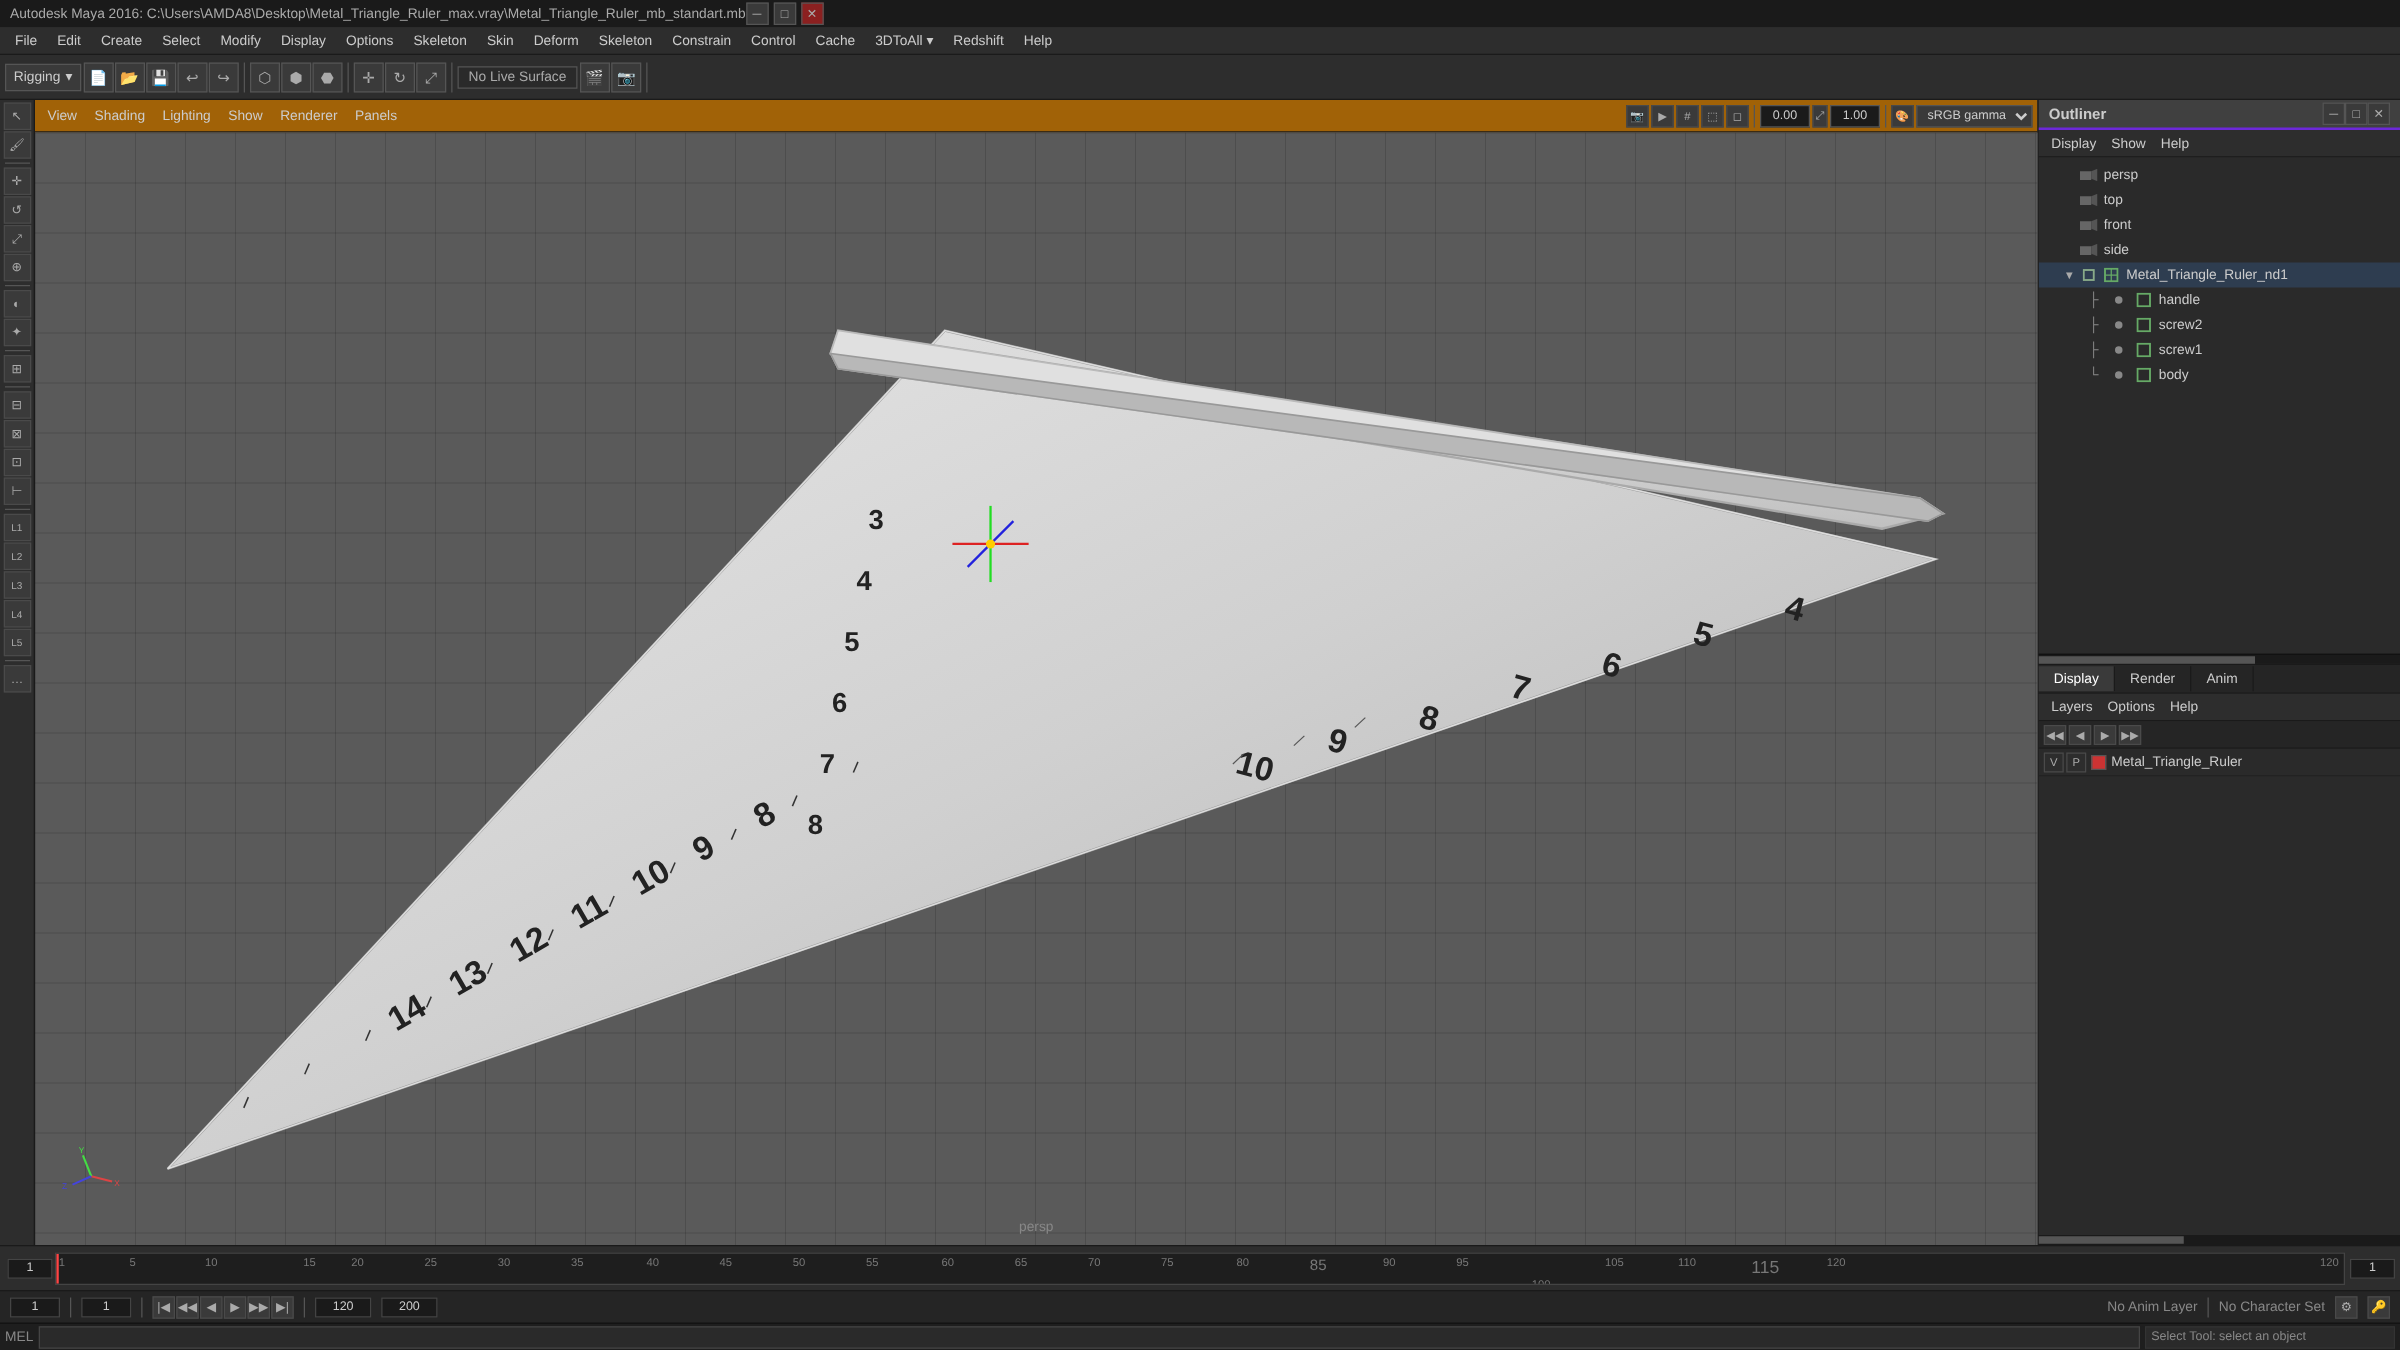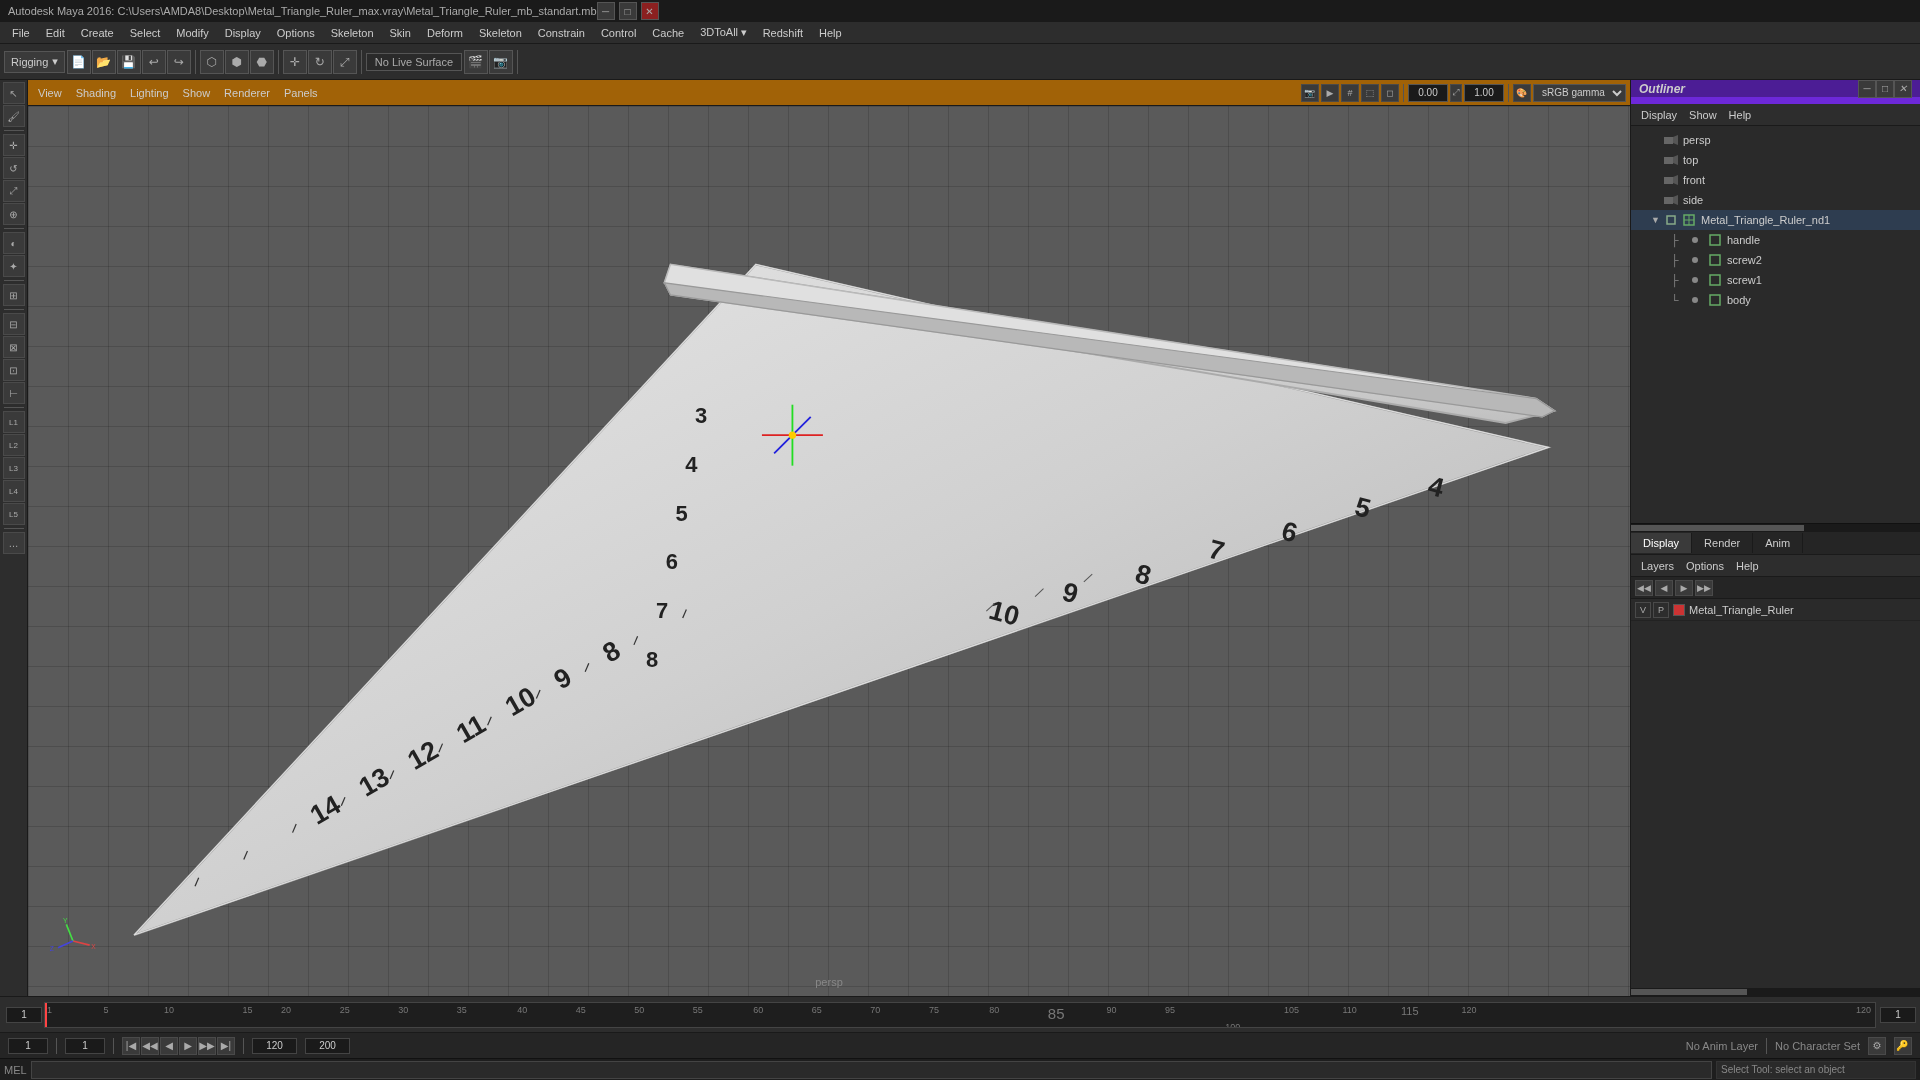--- a/index.html
+++ b/index.html
@@ -213,28 +213,27 @@
       width: 290px;
       background: #2d2d2d;
       border-left: 1px solid #1a1a1a;
       display: flex;
       flex-direction: column;
     }
 
     
     #outliner-header {
       height: 24px;
-      background: #4c1d95;
+      background: #404040;
       display: flex;
       align-items: center;
       padding: 0 8px;
       font-size: 12px;
       color: #ccc;
-      border-bottom: 7px solid #6d28d9;
-      font-style: italic;
+      border-bottom: 2px solid #6d28d9;
     }
     #outliner-title { flex: 1; font-weight: bold; }
     .outliner-ctrl-btn {
       width: 18px; height: 18px;
       background: #3a3a3a;
       border: 1px solid #555;
       color: #aaa;
       font-size: 10px;
       display: flex; align-items: center; justify-content: center;
       cursor: pointer;
@@ -913,27 +912,27 @@
         <span style="position:absolute; left:22.5%; top:2px; font-size:9px; color:#777;">35</span>
         <span style="position:absolute; left:25.8%; top:2px; font-size:9px; color:#777;">40</span>
         <span style="position:absolute; left:29%; top:2px; font-size:9px; color:#777;">45</span>
         <span style="position:absolute; left:32.2%; top:2px; font-size:9px; color:#777;">50</span>
         <span style="position:absolute; left:35.4%; top:2px; font-size:9px; color:#777;">55</span>
         <span style="position:absolute; left:38.7%; top:2px; font-size:9px; color:#777;text-align:right;">60</span>
         <span style="position:absolute; left:41.9%; top:2px; font-size:9px; color:#777;">65</span>
         <span style="position:absolute; left:45.1%; top:2px; font-size:9px; color:#777;">70</span>
         <span style="position:absolute; left:48.3%; top:2px; font-size:9px; color:#777;">75</span>
         <span style="position:absolute; left:51.6%; top:2px; font-size:9px; color:#777;">80</span>
-        <span style="position:absolute; left:54.8%; top:2px; font-size:15px; color:#777;">85</span>
+        <span style="position:absolute; left:54.8%; top:2px; font-size:12px; color:#777;">85</span>
         <span style="position:absolute; left:58%; top:2px; font-size:9px; color:#777;">90</span>
         <span style="position:absolute; left:61.2%; top:2px; font-size:9px; color:#777;">95</span>
         <span style="position:absolute; left:64.5%; top:19px; font-size:9px; color:#777;">100</span>
         <span style="position:absolute; left:67.7%; top:2px; font-size:9px; color:#777;">105</span>
         <span style="position:absolute; left:70.9%; top:2px; font-size:9px; color:#777;">110</span>
-        <span style="position:absolute; left:74.1%; top:2px; font-size:11px; color:#777;">115</span>
+        <span style="position:absolute; left:74.1%; top:2px; font-size:14px; color:#777;">115</span>
         <span style="position:absolute; left:77.4%; top:2px; font-size:9px; color:#777;">120</span>
         <span style="position:absolute; right:4px; top:2px; font-size:9px; color:#777;">120</span>
       </div>
     </div>
   </div>
   <div style="width:40px; padding-left:4px;">
     <input type="text" value="1" class="status-input" style="width: 36px; height: 16px; background: rgb(26, 26, 26); border: 1px solid rgb(68, 68, 68); color: rgb(204, 204, 204); font-size: 10px; text-align: center;">
   </div>
 </div>
 

